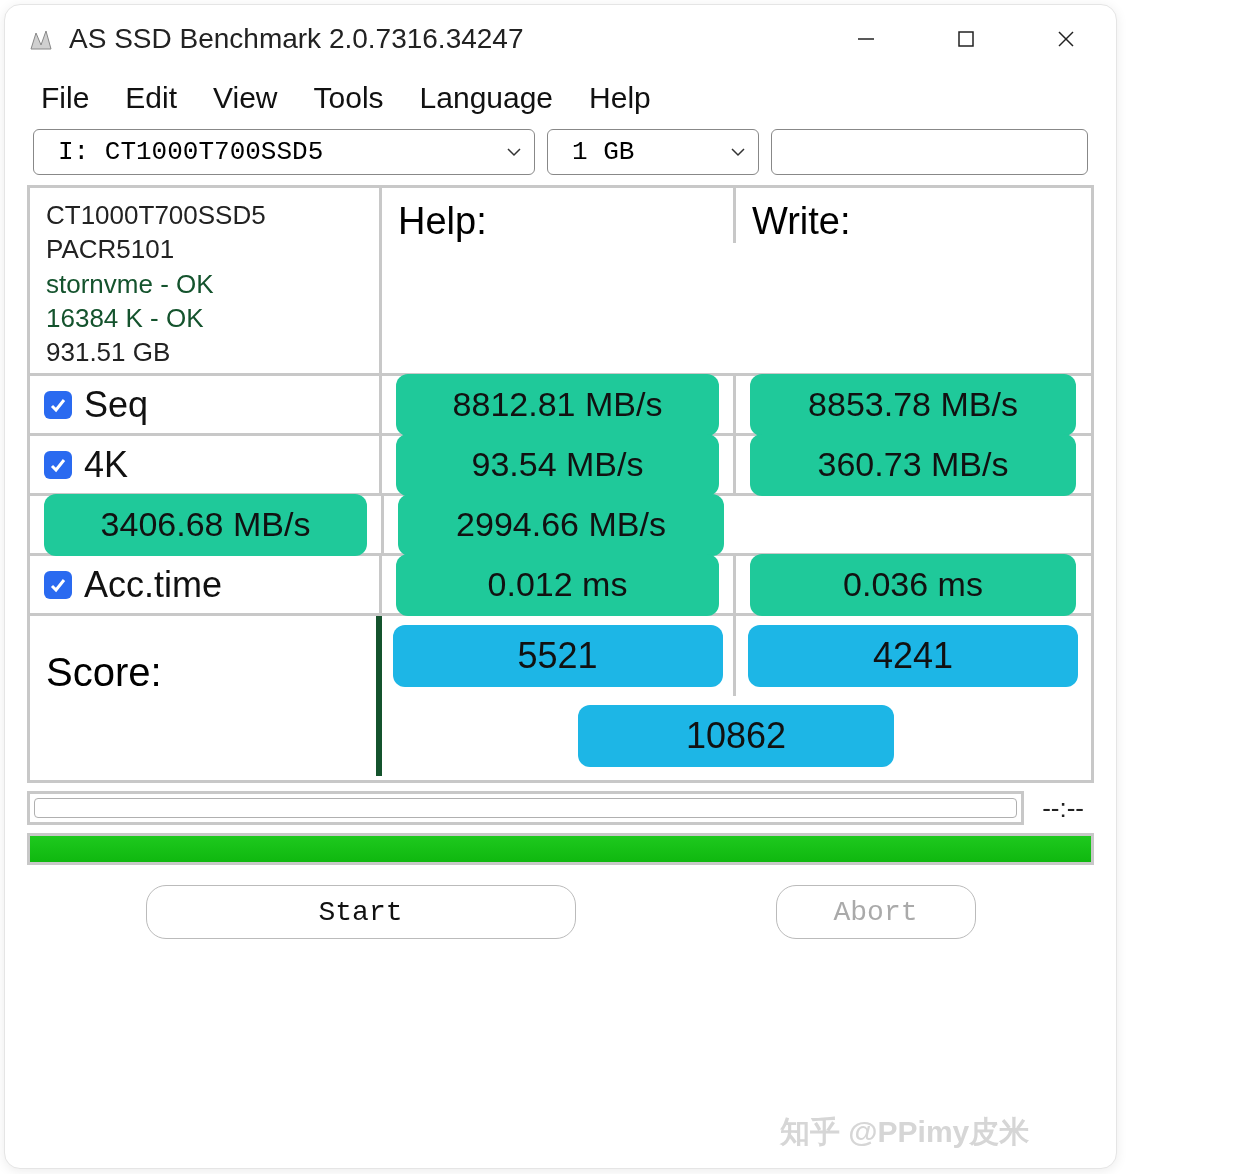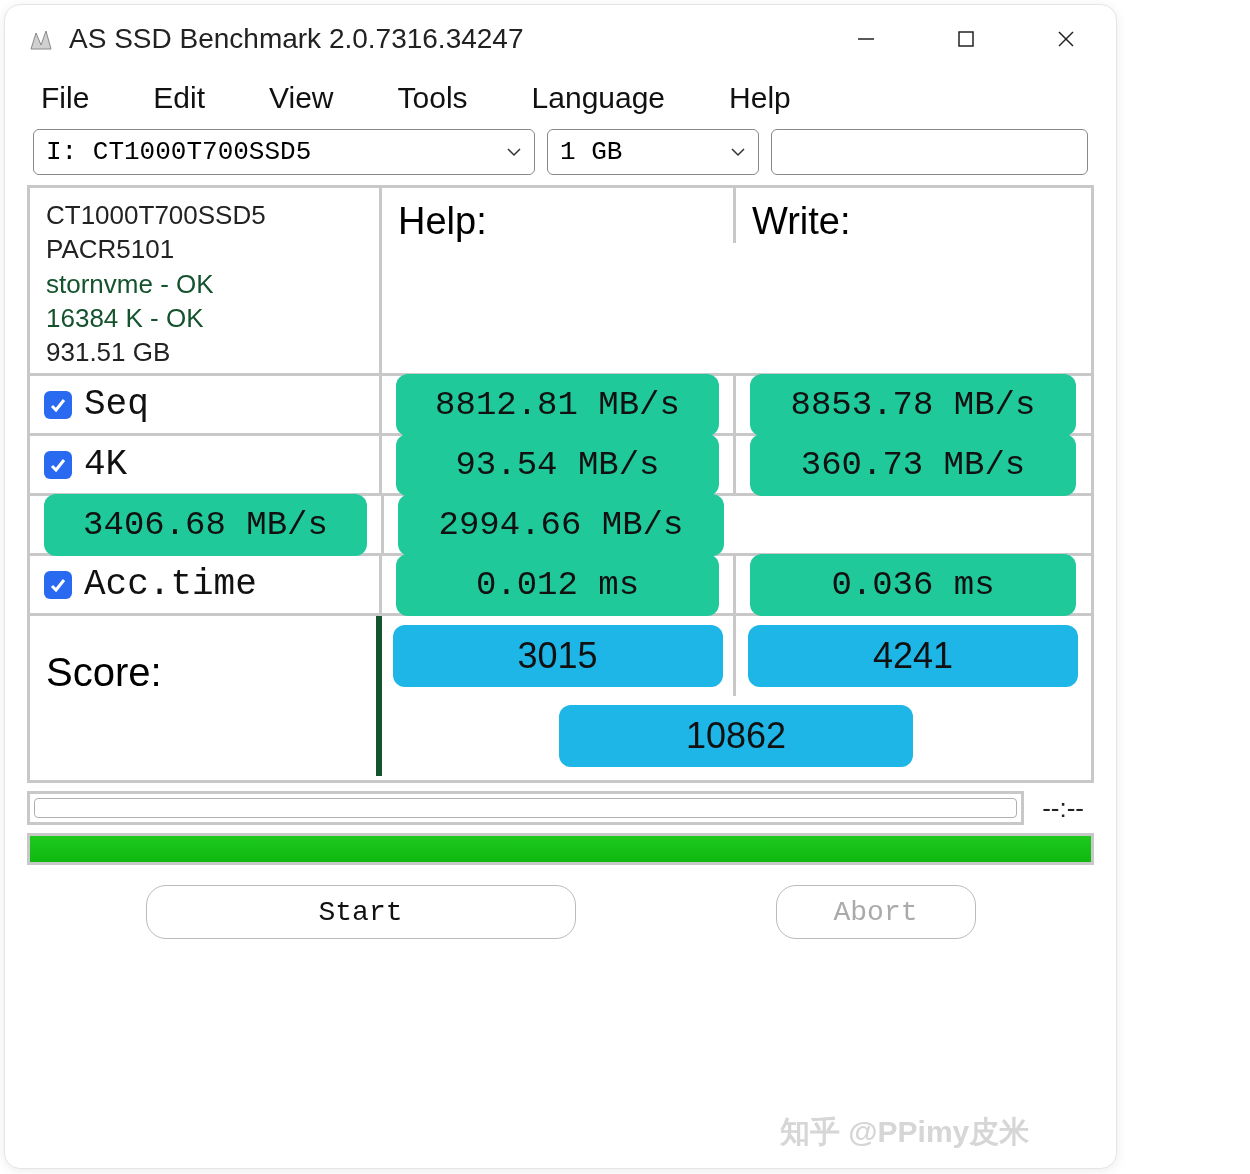--- a/index.html
+++ b/index.html
@@ -44,42 +44,42 @@
   .win-btn {
     width: 100px; height: 68px;
     display: flex; align-items: center; justify-content: center;
     color: #222;
     cursor: pointer;
   }
   .win-btn svg { width: 22px; height: 22px; stroke: #222; stroke-width: 1.5; fill: none; }
   
   .menubar {
     display: flex;
-    gap: 64px;
+    gap: 36px;
     padding: 8px 36px 6px 36px;
   }
   .menubar-item {
     font-size: 30px;
     color: #111;
     cursor: pointer;
   }
   
   .dropdown-row {
     display: flex;
     gap: 12px;
     padding: 8px 28px 10px 28px;
     align-items: center;
   }
   .dd {
     border: 1px solid #888;
     border-radius: 6px;
     height: 46px;
     display: flex;
     align-items: center;
-    padding: 0 12px;
+    padding: 0 24px;
     font-size: 26px;
     background: #fff;
     position: relative;
     font-family: "Courier New", monospace;
   }
   .dd-drive { width: 502px; }
   .dd-size  { width: 212px; }
   .dd-spacer { flex: 1; border: 1px solid #888; border-radius: 6px; height: 46px; background: #fff; }
   .dd .chev {
     position: absolute; right: 10px; top: 50%; transform: translateY(-50%);
@@ -112,21 +112,21 @@
   .hdr-info {
     display: flex; flex-direction: column;
     padding: 10px 0 10px 2px;
     font-size: 26px;
     line-height: 1.32;
     color: #222;
   }
   .hdr-info .ok { color: #14532d; }
   .hdr-text { font-size: 38px; font-weight: 400; align-self: flex-start; padding: 12px 0 0 16px; }
 
-  .data-row { height: 60px; font-family: Liberation Mono, monospace; }
+  .data-row { height: 60px; }
   .label-main {
     font-size: 36px;
     color: #111;
     display: flex;
     align-items: center;
     gap: 12px;
   }
   .cb {
     width: 28px; height: 28px;
     border-radius: 6px;
@@ -162,21 +162,21 @@
   .score-total-cell {
     grid-column: 2 / span 2;
     display:flex; align-items:center; justify-content:center;
   }
   .score-pill {
     background:#1db6e6; border-radius:12px; height:62px;
     display:flex; align-items:center; justify-content:center;
     font-size:36px; color:#111;
   }
   .score-pill.wide { width: 330px; }
-  .score-pill.total { width: 354px; text-align: right; }
+  .score-pill.total { width: 316px; text-align: right; }
 
   
   .status-row {
     margin: 8px 22px 0 22px;
     display: flex; align-items: center; gap: 18px;
   }
   .progress-inner {
     flex: 1;
     border: 3px solid #c8c8c8;
     height: 34px;
@@ -367,21 +367,21 @@
         </div>
       <div class="cell col-write">
           <div class="pill">0.036 ms</div>
         </div>
     </div>
 
     <div class="row score-row" style="padding:0;">
       <div class="score-grid">
         <div class="score-label-cell">Score:</div>
         <div class="score-cell left">
-            <div class="score-pill wide">3015</div>
+            <div class="score-pill wide">5521</div>
           </div>
         <div class="score-cell">
             <div class="score-pill wide">4241</div>
           </div>
         <div class="score-total-cell">
             <div class="score-pill total">10862</div>
           </div>
       </div>
     </div>
 

